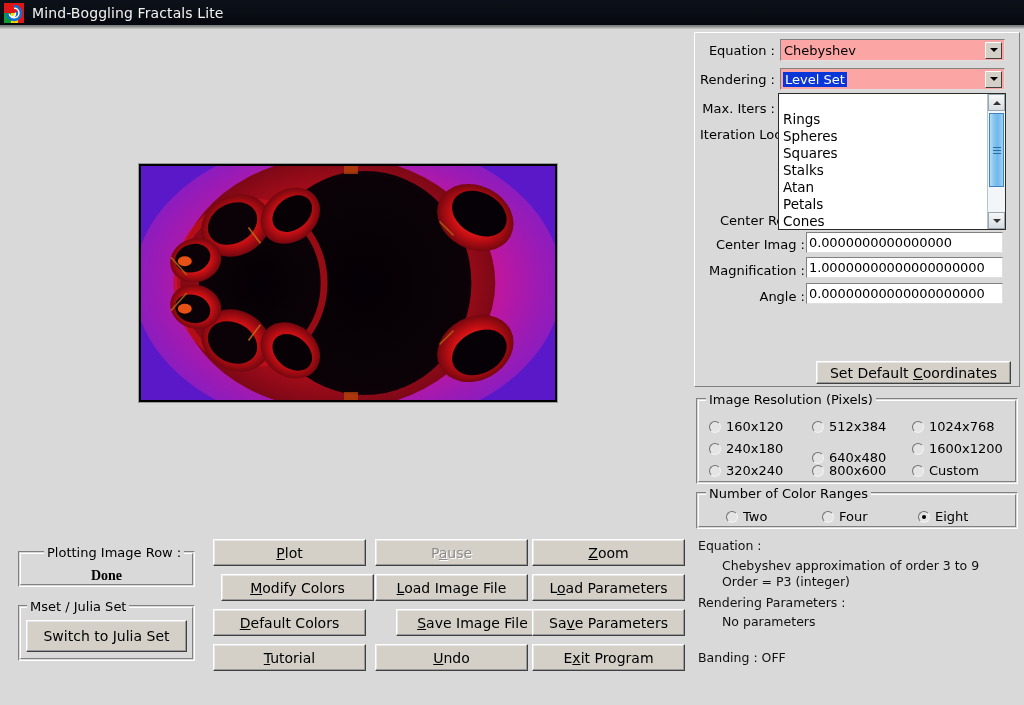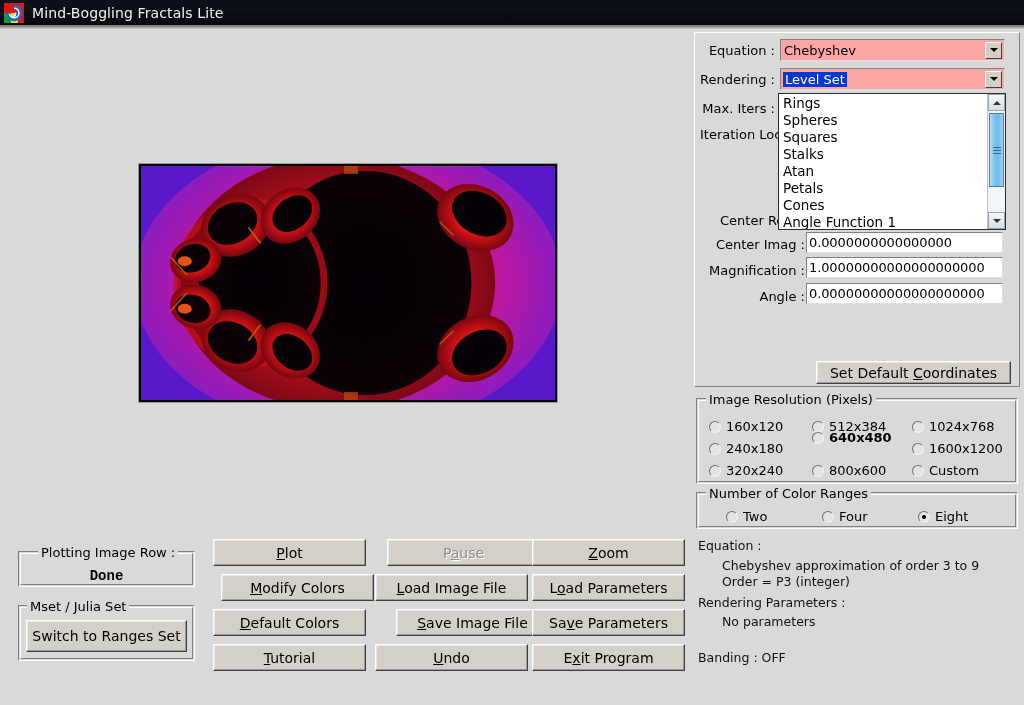--- a/index.html
+++ b/index.html
@@ -170,21 +170,21 @@
   .dropdown {
     position: absolute;
     background: #ffffff;
     border: 1px solid #2b2b2b;
     box-sizing: border-box;
     z-index: 40;
     display: flex;
   }
   .dd-items {
     flex: 1 1 auto;
-    padding-top: 1px;
+    padding-top: 17px;
     overflow: hidden;
   }
   .dd-item {
     height: 17px;
     line-height: 17px;
     font-size: 13.5px;
     color: #000;
     padding-left: 4px;
     white-space: nowrap;
     font-family: "DejaVu Sans", sans-serif;
@@ -284,21 +284,21 @@
     white-space: nowrap;
     font-family: "DejaVu Sans", sans-serif;
   }
 
   .status-val {
     position: absolute;
     font-size: 14px;
     font-weight: bold;
     color: #000;
     text-align: center;
-    font-family: Liberation Mono, monospace;
+    font-family: Liberation Serif, serif;
   }
 </style>
 </head>
 <body>
 
 <div id="app">
 
   <div class="titlebar">
     <div class="app-icon">
       <svg width="20" height="20" viewBox="0 0 20 20">
@@ -468,21 +468,21 @@
   </div>
   <div class="radio-row" style="left:709px; top:463px;">
     <span class="radio"></span>
     <span class="radio-lbl">320x240</span>
   </div>
 
   <div class="radio-row" style="left:812px; top:419px;">
     <span class="radio"></span>
     <span class="radio-lbl">512x384</span>
   </div>
-  <div class="radio-row" style="left:812px; top:430px;font-weight:bold;">
+  <div class="radio-row" style="left:812px; top:450px;">
     <span class="radio"></span>
     <span class="radio-lbl">640x480</span>
   </div>
   <div class="radio-row" style="left:812px; top:463px;">
     <span class="radio"></span>
     <span class="radio-lbl">800x600</span>
   </div>
 
   <div class="radio-row" style="left:912px; top:419px;">
     <span class="radio"></span>
@@ -518,35 +518,35 @@
   <div class="info-line" style="left:698px; top:538px;">Equation :</div>
   <div class="info-line" style="left:722px; top:558px;">Chebyshev approximation of order 3 to 9</div>
   <div class="info-line" style="left:722px; top:574px;">Order = P3 (integer)</div>
   <div class="info-line" style="left:698px; top:595px;">Rendering Parameters :</div>
   <div class="info-line" style="left:722px; top:614px;">No parameters</div>
   <div class="info-line" style="left:698px; top:650px;">Banding :  OFF</div>
 
   <div class="group" style="left:18px; top:551px; width:177px; height:36px;">
     <div class="group-inner"></div>
   </div>
-  <div class="group-title" style="position:absolute; left:38px; top:545px;">Plotting Image Row :</div>
+  <div class="group-title" style="position:absolute; left:44px; top:545px;">Plotting Image Row :</div>
   <div class="status-val" style="left:18px; top:568px; width:177px;">Done</div>
 
   <div class="group" style="left:18px; top:605px; width:177px; height:56px;">
     <div class="group-inner"></div>
   </div>
   <div class="group-title" style="position:absolute; left:27px; top:599px;">Mset / Julia Set</div>
   <div class="btn" style="left:26px; top:620px; width:161px; height:32px;">
-    <span>Switch to Ranges Set</span>
+    <span>Switch to Julia Set</span>
   </div>
 
   <div class="btn" style="left:213px; top:539px; width:153px; height:27px;">
     <span><u>P</u>lot</span>
   </div>
-  <div class="btn disabled" style="left:375px; top:539px; width:153px; height:27px;margin-left:12px;">
+  <div class="btn disabled" style="left:375px; top:539px; width:153px; height:27px;">
     <span>P<u>a</u>use</span>
   </div>
   <div class="btn" style="left:532px; top:539px; width:153px; height:27px;">
     <span><u>Z</u>oom</span>
   </div>
 
   <div class="btn" style="left:213px; top:574px; width:153px; height:27px;margin-left:8px;">
     <span><u>M</u>odify Colors</span>
   </div>
   <div class="btn" style="left:375px; top:574px; width:153px; height:27px;">

